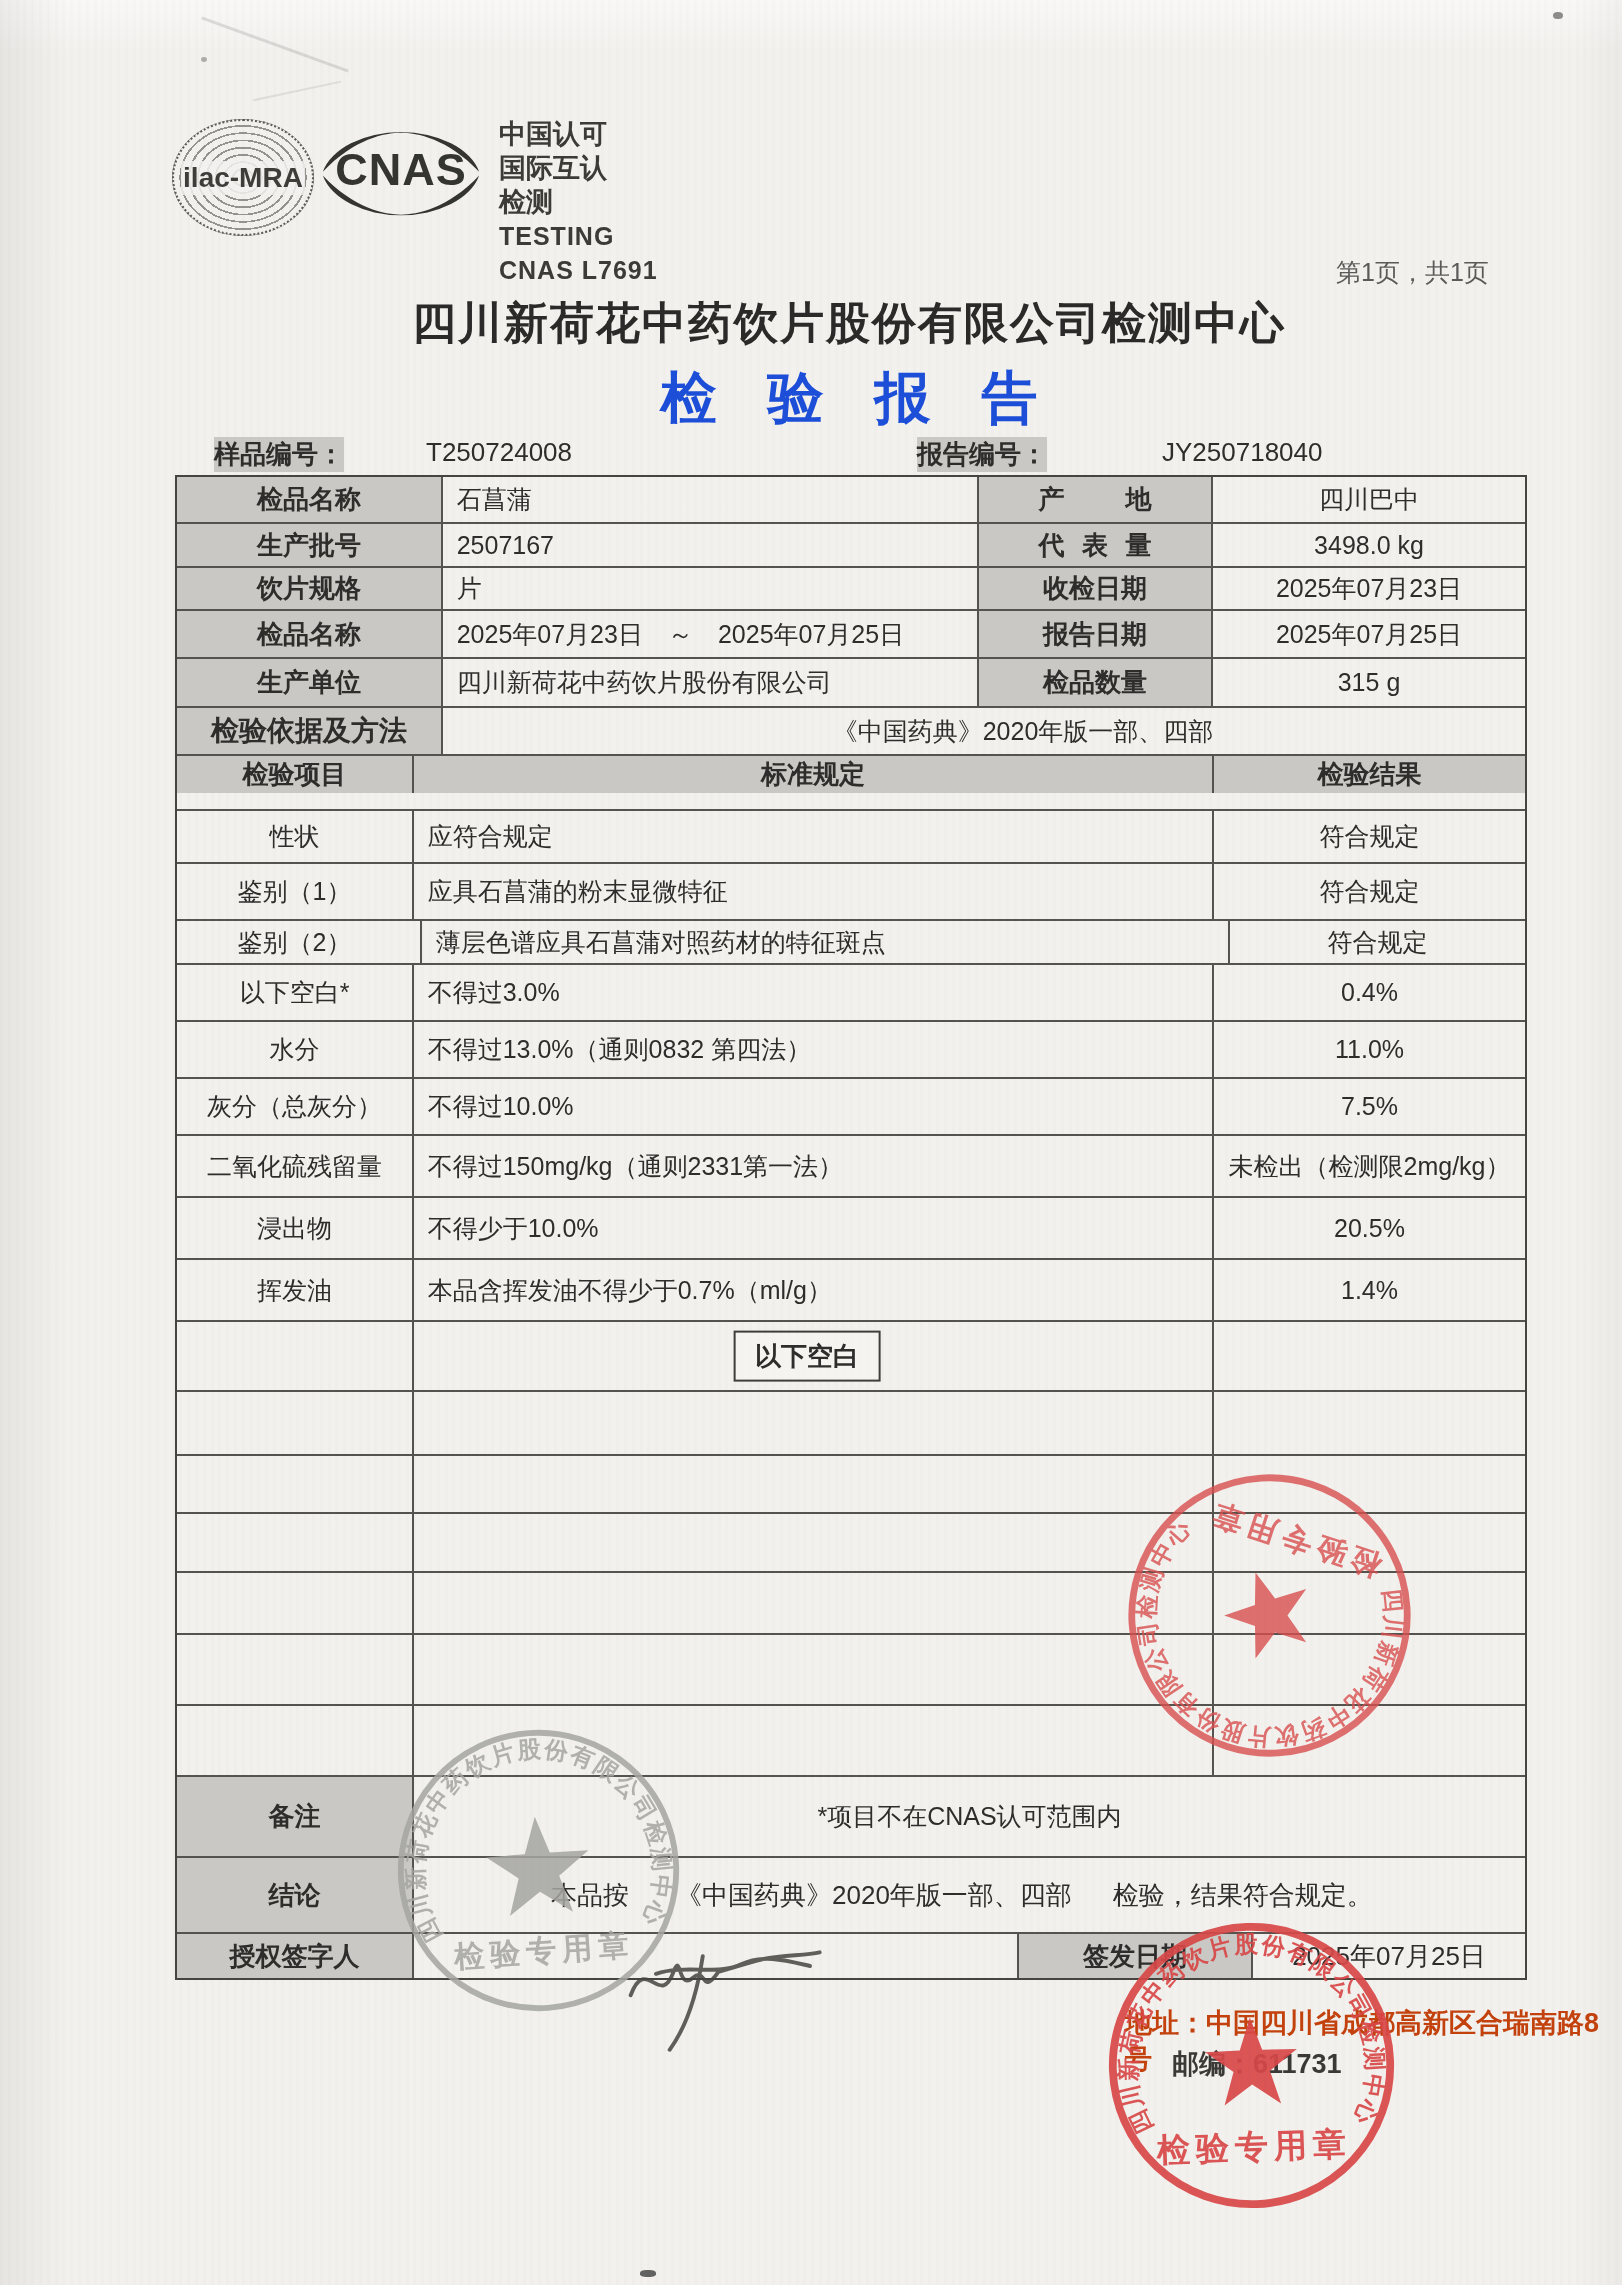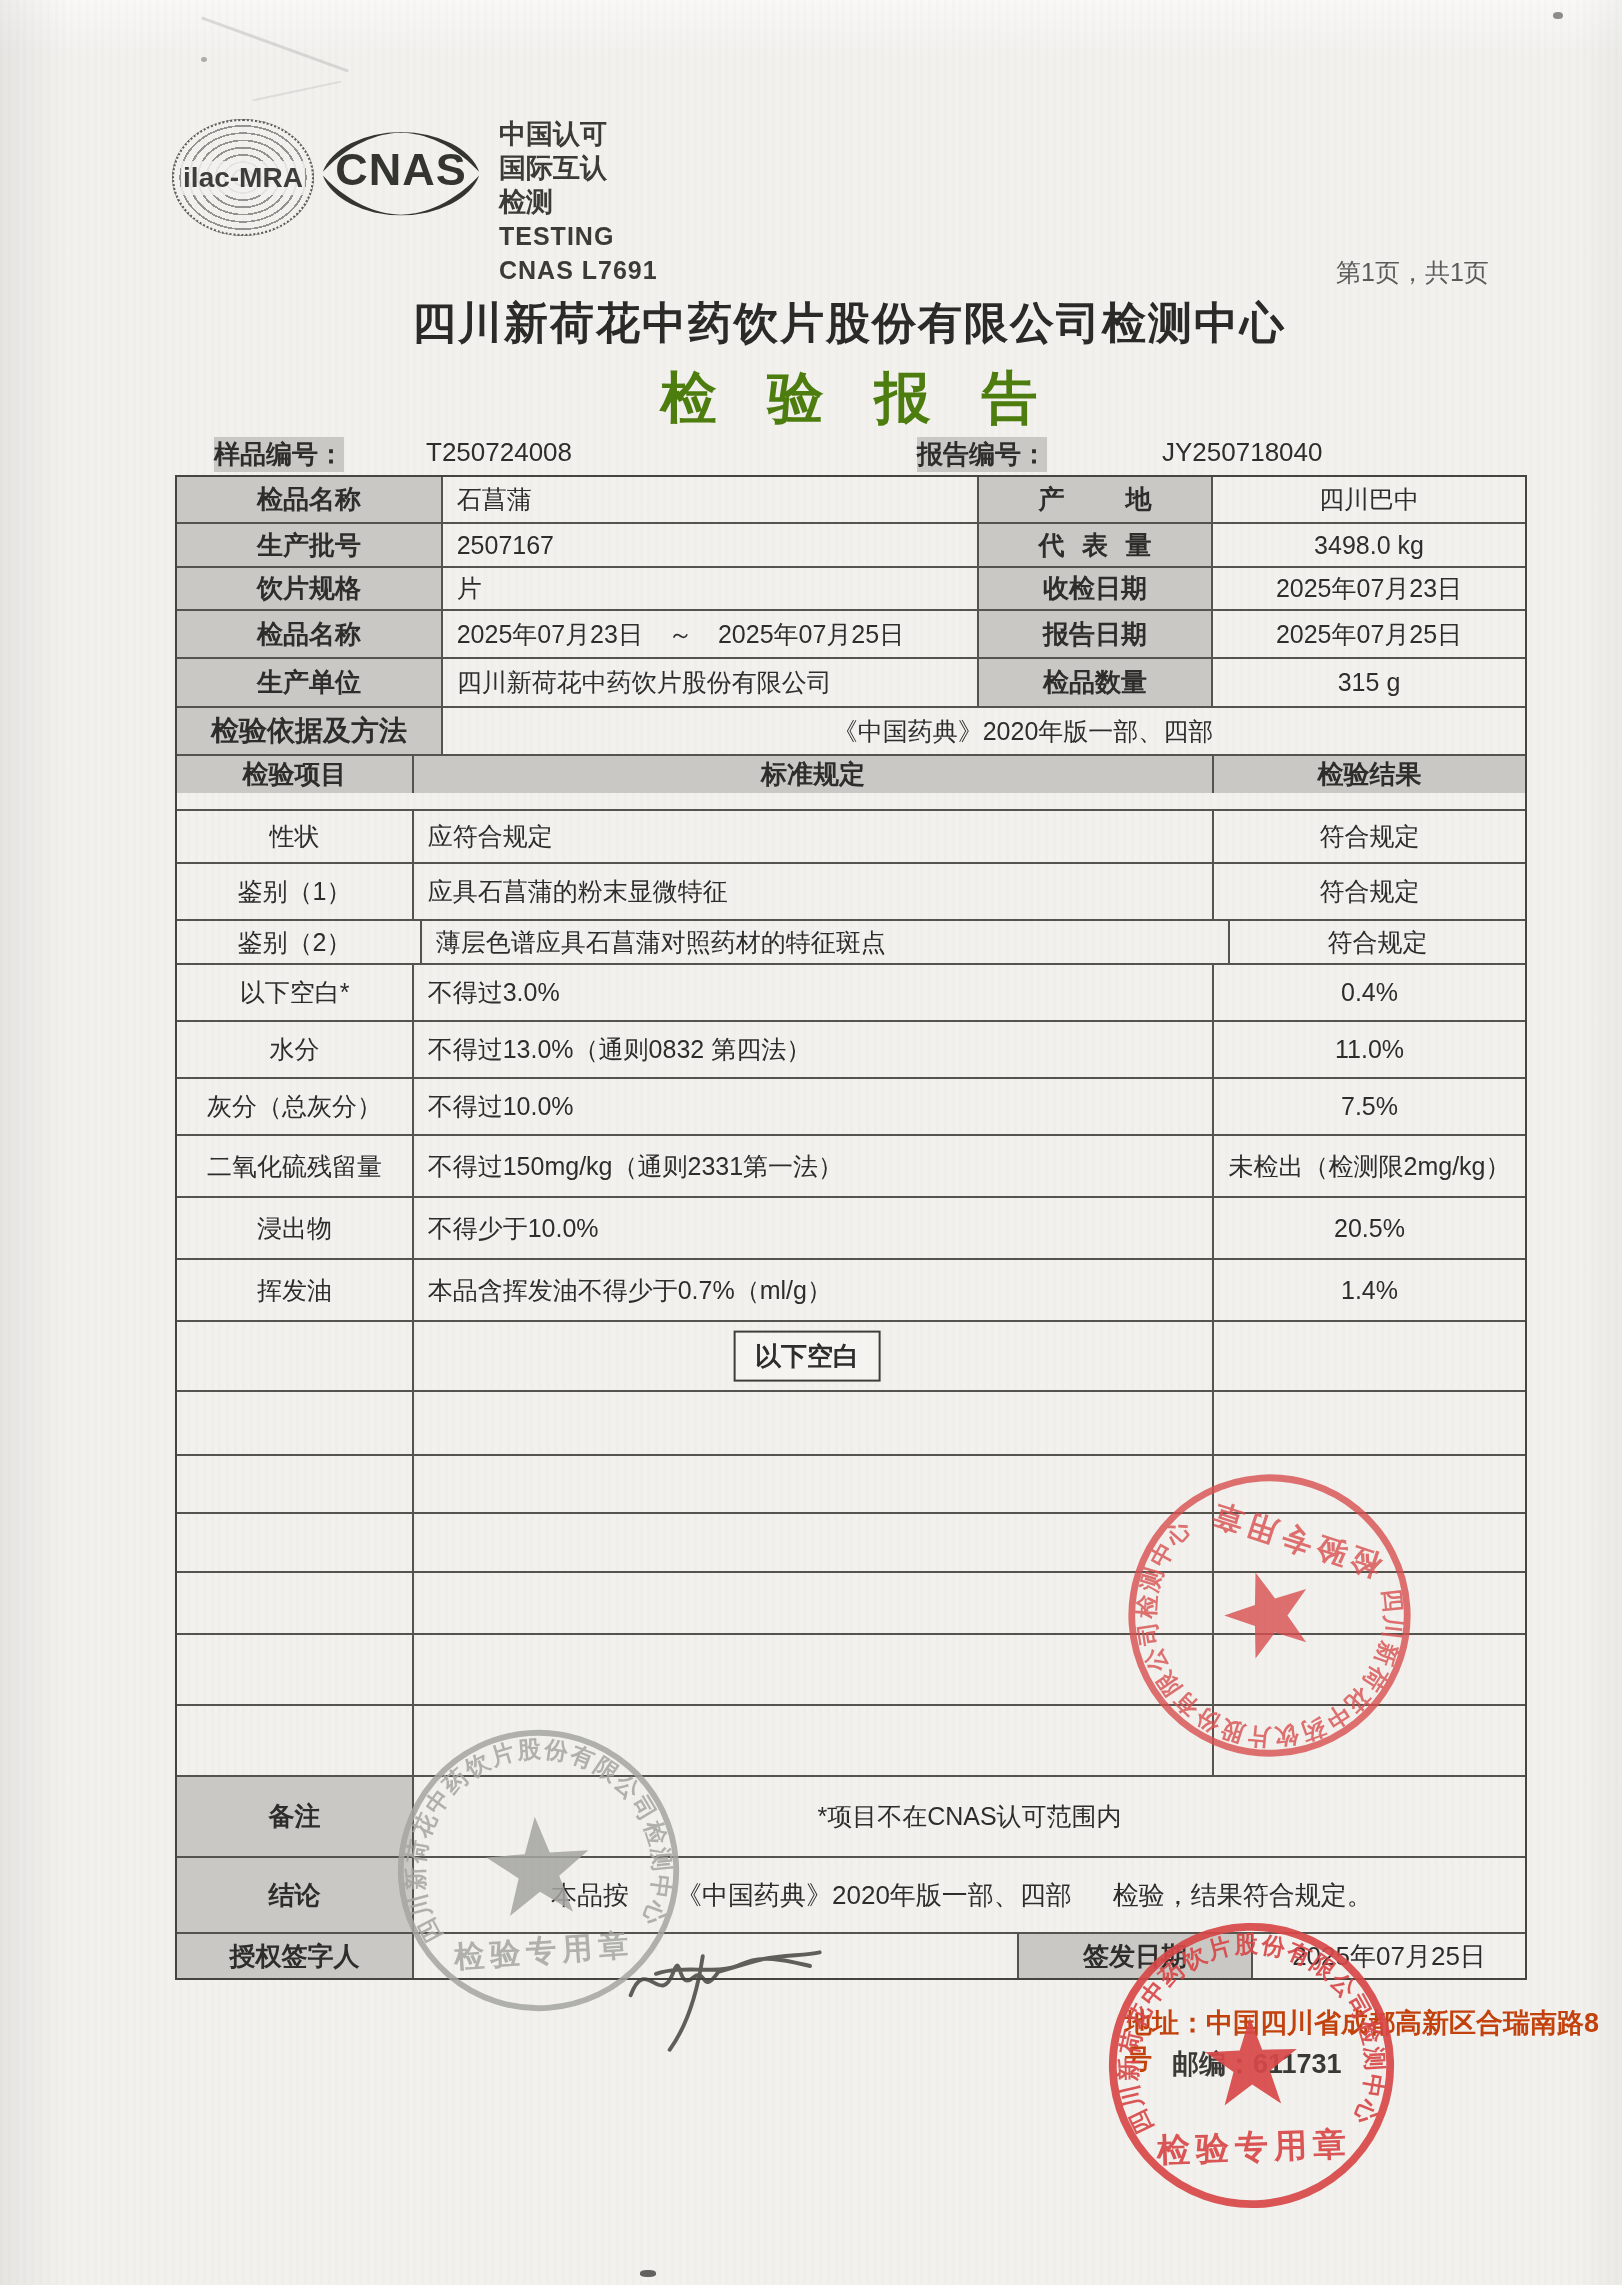--- a/index.html
+++ b/index.html
@@ -29,21 +29,21 @@
   .ilac .band{background:rgba(242,241,238,.85);padding:1px 2px;font-weight:bold;font-size:28px;color:#3e3d3a;letter-spacing:0;}
   .cnas{position:absolute;left:317px;top:117px;width:168px;height:111px;}
   .cnas svg{position:absolute;inset:0;}
   .cnas .word{position:absolute;left:0;right:0;top:27px;text-align:center;font-weight:bold;font-size:45px;letter-spacing:1px;color:#343431;font-family:"Liberation Sans",sans-serif;}
   .accr{position:absolute;left:499px;top:117px;line-height:34px;font-size:27px;font-weight:bold;color:#3c3b38;}
   .accr .en{font-size:25px;letter-spacing:1px;}
   .page-ind{position:absolute;left:1336px;top:256px;font-size:25px;color:#5a5a58;}
 
   
   .org-title{position:absolute;left:137px;width:1424px;top:294px;text-align:center;font-size:44px;font-weight:bold;letter-spacing:2px;color:#2b2a28;}
-  .report-title{position:absolute;left:137px;width:1424px;top:361px;text-align:center;font-size:56px;font-weight:bold;letter-spacing:51px;padding-left:51px;color:#4d7c0f;}
+  .report-title{position:absolute;left:137px;width:1424px;top:361px;text-align:center;font-size:56px;font-weight:bold;letter-spacing:51px;padding-left:51px;color:#1d4ed8;}
 
   
   .refrow{position:absolute;top:437px;left:0;width:100%;font-size:26px;}
   .refrow .lab{font-weight:bold;}
   .refrow span{position:absolute;white-space:nowrap;}
 
   
   .tbl{position:absolute;left:175px;top:475px;width:1352px;border:2.9px solid var(--bco);}
   .row{display:flex;border-top:2px solid var(--bc);}
   .row:first-child{border-top:none;}

